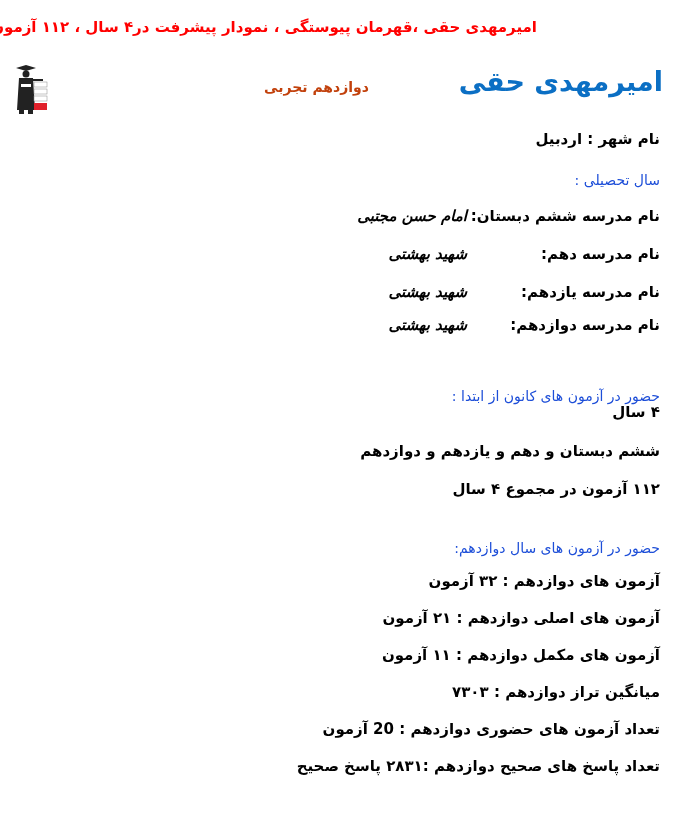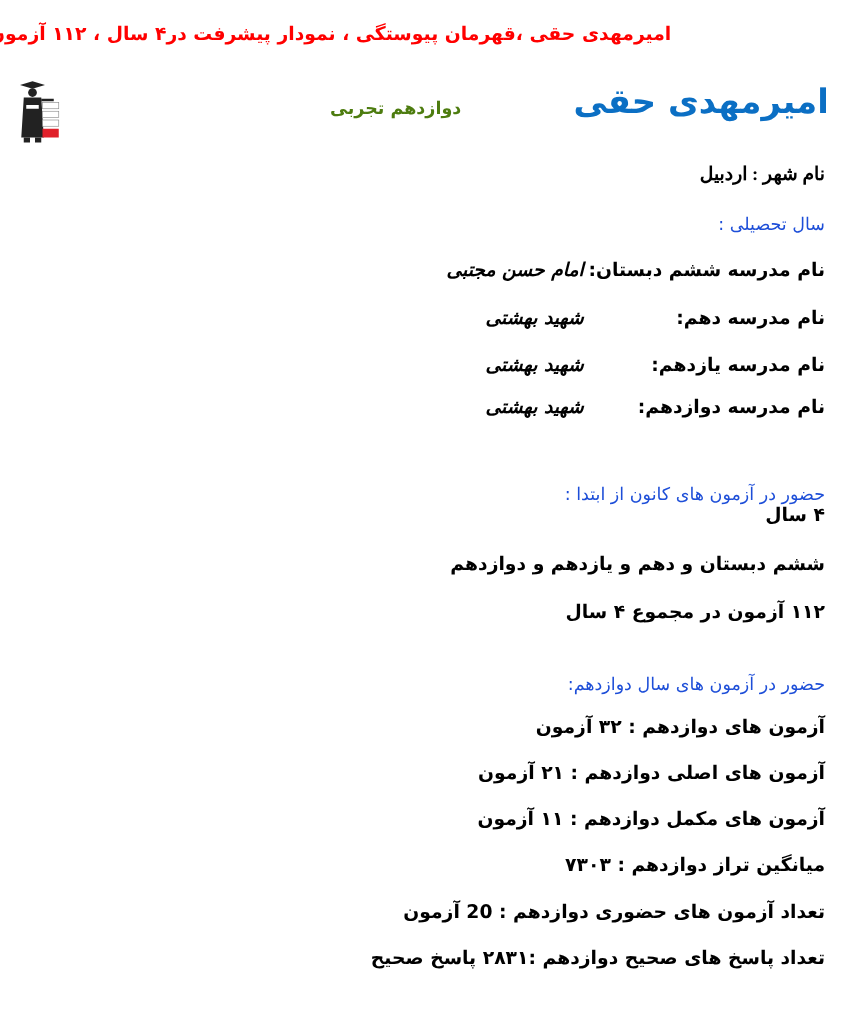--- a/index.html
+++ b/index.html
@@ -28,21 +28,21 @@
       top: 66px;
       right: 14px;
       color: #0b6fc4;
       font-weight: bold;
       font-size: 27px;
       white-space: nowrap;
     }
     .grade {
       top: 79px;
       right: 308px;
-      color: #4d7c0f;
+      color: #c2410c;
       font-weight: bold;
       font-size: 14px;
       white-space: nowrap;
       text-align: center;
     }
     .logo {
       top: 62px;
       left: 10px;
       width: 38px;
       height: 56px;
@@ -90,21 +90,21 @@
     <rect x="24" y="20" width="13" height="5" fill="#fff" stroke="#888" stroke-width="0.5"></rect>
     <rect x="24" y="27" width="13" height="5" fill="#fff" stroke="#888" stroke-width="0.5"></rect>
     <rect x="24" y="34" width="13" height="5" fill="#fff" stroke="#888" stroke-width="0.5"></rect>
     <rect x="24" y="41" width="13" height="7" fill="#e0202a"></rect>
   </svg>
 </div>
 
 <div class="abs name-title">امیرمهدی حقی</div>
 <div class="abs grade">دوازدهم تجربی</div>
 
-<div class="abs line" style="top:130px;font-family:Liberation Serif, serif;">نام شهر : اردبیل</div>
+<div class="abs line" style="top:130px;">نام شهر : اردبیل</div>
 
 <div class="abs red-label" style="top:172px;">سال تحصیلی :</div>
 
 <div class="abs school-row" style="top:207px;">
   <span class="label">نام مدرسه ششم دبستان:</span>
   <span class="value">امام حسن مجتبی</span>
 </div>
 <div class="abs school-row" style="top:245px;">
   <span class="label">نام مدرسه دهم:</span>
   <span class="value">شهید بهشتی</span>

